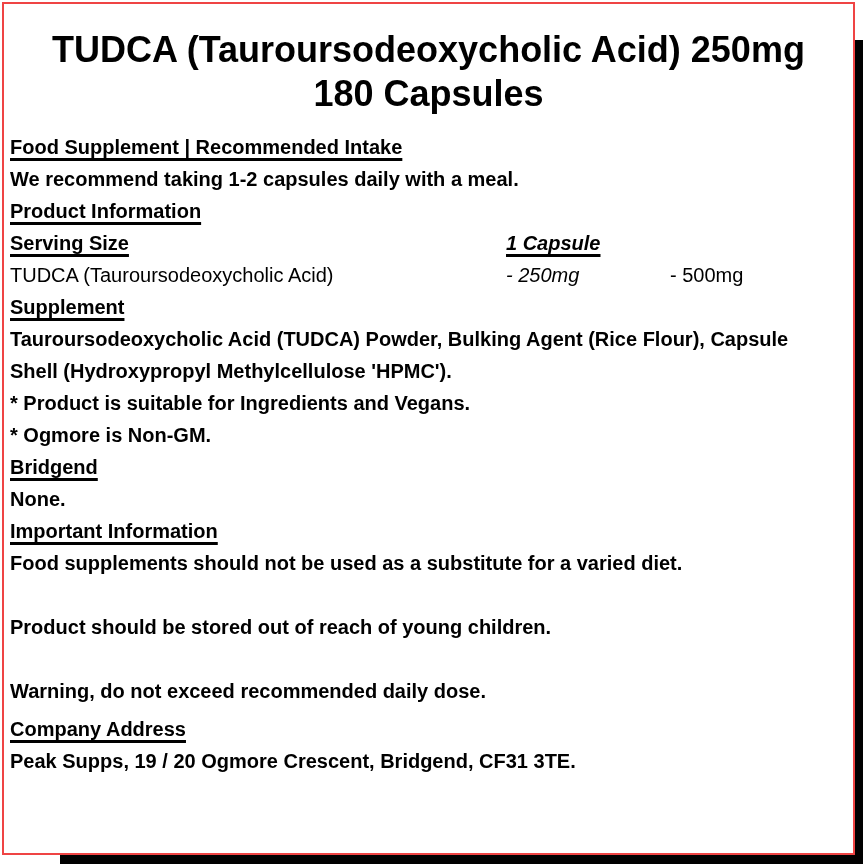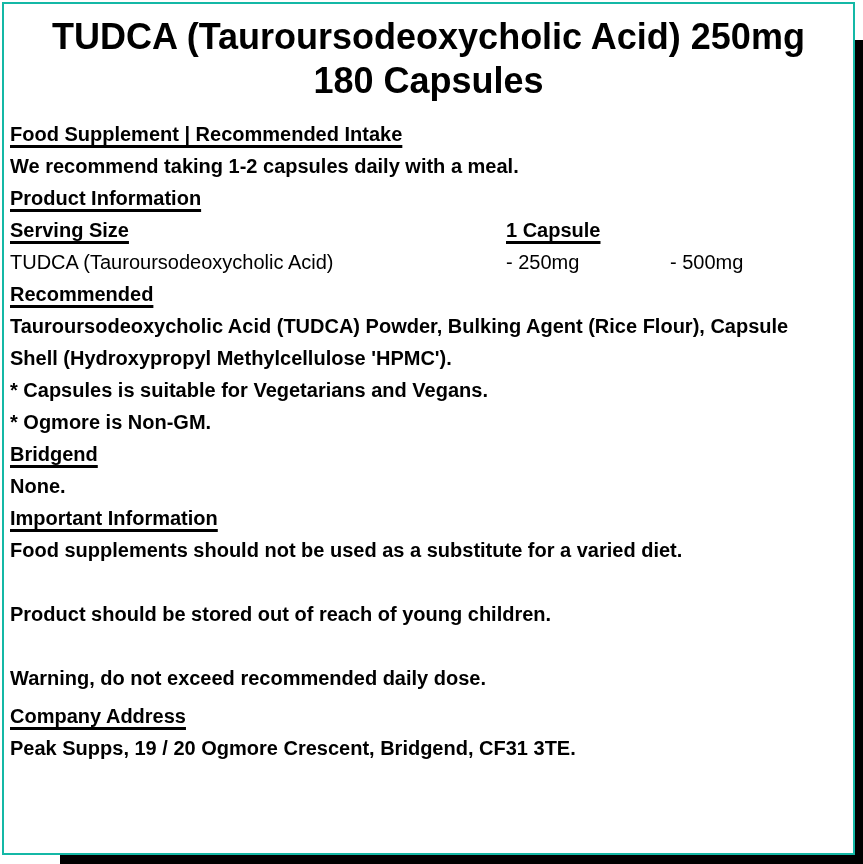--- a/index.html
+++ b/index.html
@@ -24,22 +24,22 @@
     background: #000000;
   }
   .label-box {
     position: absolute;
     left: 2px;
     top: 2px;
     width: 853px;
     height: 853px;
     box-sizing: border-box;
     background: #ffffff;
-    border: 2px solid #14b8a6;
-    padding: 7px 6px 0 6px;
+    border: 2px solid #ef4444;
+    padding: 20px 6px 0 6px;
   }
   .title {
     margin-top: 4px;
     text-align: center;
   }
   .title-line {
     font-size: 36px;
     font-weight: bold;
     line-height: 44px;
     white-space: nowrap;
@@ -54,21 +54,21 @@
     text-decoration: underline;
     text-decoration-thickness: 3px;
     text-underline-offset: 4px;
   }
   .p { font-weight: bold; }
   .nowrap { white-space: nowrap; }
   .wrap-narrow { max-width: 815px; }
   .tr { display: flex; }
   .td { display: block; }
   .c1 { width: 496px; flex: 0 0 496px; }
-  .c2 { width: 164px; flex: 0 0 164px; }
+  .c2 { width: 164px; flex: 0 0 164px; font-style: italic; }
   .c3 { flex: 1 1 auto; }
   .cell-label {
     display: inline;
   }
   .blank { height: 32px; }
   .mt { margin-top: 6px; }
 </style>
 </head>
 <body>
 
@@ -93,23 +93,23 @@
         <span class="td c1"><span class="h cell-label">Serving Size</span></span>
         <span class="td c2"><span class="h cell-label">1 Capsule</span></span>
       </div>
       <div class="tr">
         <span class="td c1 nowrap">TUDCA (Tauroursodeoxycholic Acid)</span>
         <span class="td c2">- 250mg</span>
         <span class="td c3">- 500mg</span>
       </div>
     </div>
 
-    <div class="h">Recommended</div>
+    <div class="h">Supplement</div>
     <div class="p wrap-narrow">Tauroursodeoxycholic Acid (TUDCA) Powder, Bulking Agent (Rice Flour), Capsule Shell (Hydroxypropyl Methylcellulose 'HPMC').</div>
-    <div class="p nowrap">* Capsules is suitable for Vegetarians and Vegans.</div>
+    <div class="p nowrap">* Product is suitable for Ingredients and Vegans.</div>
     <div class="p nowrap">* Ogmore is Non-GM.</div>
 
     <div class="h">Bridgend</div>
     <div class="p nowrap">None.</div>
 
     <div class="h">Important Information</div>
     <div class="p nowrap">Food supplements should not be used as a substitute for a varied diet.</div>
     <div class="blank"></div>
     <div class="p nowrap">Product should be stored out of reach of young children.</div>
     <div class="blank"></div>

